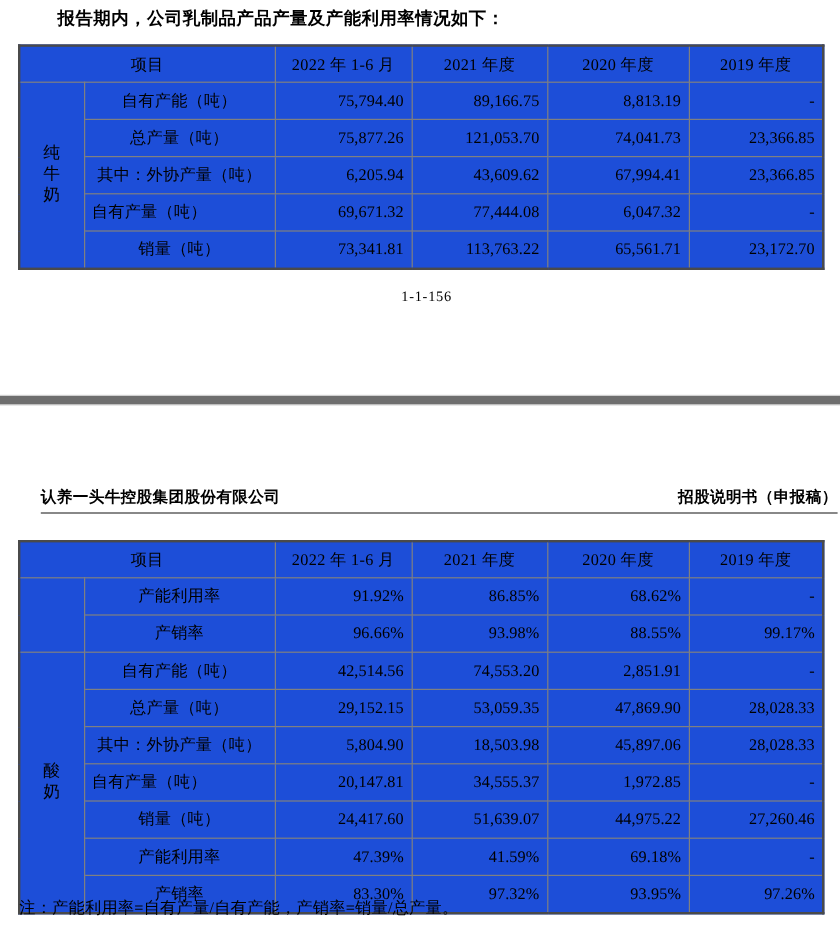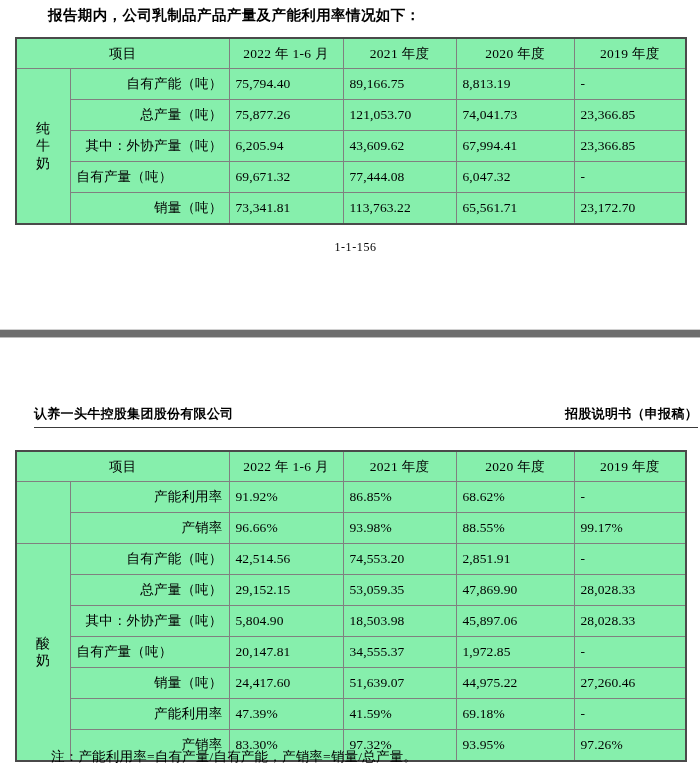--- a/index.html
+++ b/index.html
@@ -32,21 +32,21 @@
     white-space: nowrap;
     font-weight: 600;
   }
 
   
   .doc-table {
     position: absolute;
     border-collapse: collapse;
     table-layout: fixed;
     font-size: 13px;
-    background: #86efac;
+    background: #1d4ed8;
   }
   .doc-table td, .doc-table th {
     border: 1px solid #808080;
     padding: 0 6px;
     vertical-align: middle;
     font-weight: normal;
   }
   .doc-table .outer-l { border-left: 2px solid #4a4a4a; }
   .doc-table .outer-r { border-right: 2px solid #4a4a4a; }
   .doc-table .outer-t { border-top: 2px solid #4a4a4a; }
@@ -62,27 +62,28 @@
   .group-cell {
     text-align: center;
     font-weight: bold;
     font-size: 14px;
     width: 54px;
     line-height: 1.22;
     letter-spacing: 0.5px;
   }
   .group-cell span { display: block; }
   .item-cell {
-    text-align: right;
+    text-align: center;
     font-size: 13.5px;
     height: 30px;
     letter-spacing: 0.2px;
   }
   .item-cell.indent { text-align: left; padding-right: 12px; }
   .num-cell {
+    text-align: right;
     font-size: 13.5px;
     height: 30px;
     padding-right: 8px;
     letter-spacing: 0.1px;
   }
 
   
   #table-milk { left: 15px; top: 37px; width: 670px; }
   #table-milk .c-group { width: 54px; }
   #table-milk .c-item  { width: 159px; }
@@ -145,21 +146,20 @@
   #table-yogurt .c-y3    { width: 118px; }
   #table-yogurt .c-y4    { width: 112px; }
 
   .table-note {
     position: absolute;
     left: 16px;
     top: 410px;
     font-size: 13.5px;
     letter-spacing: 0.2px;
     white-space: nowrap;
-    padding-left: 35px;
   }
 </style>
 </head>
 <body>
 
 <div class="page1">
 
   <div class="intro-para">报告期内，公司乳制品产品产量及产能利用率情况如下：</div>
 
   <table class="doc-table" id="table-milk">

